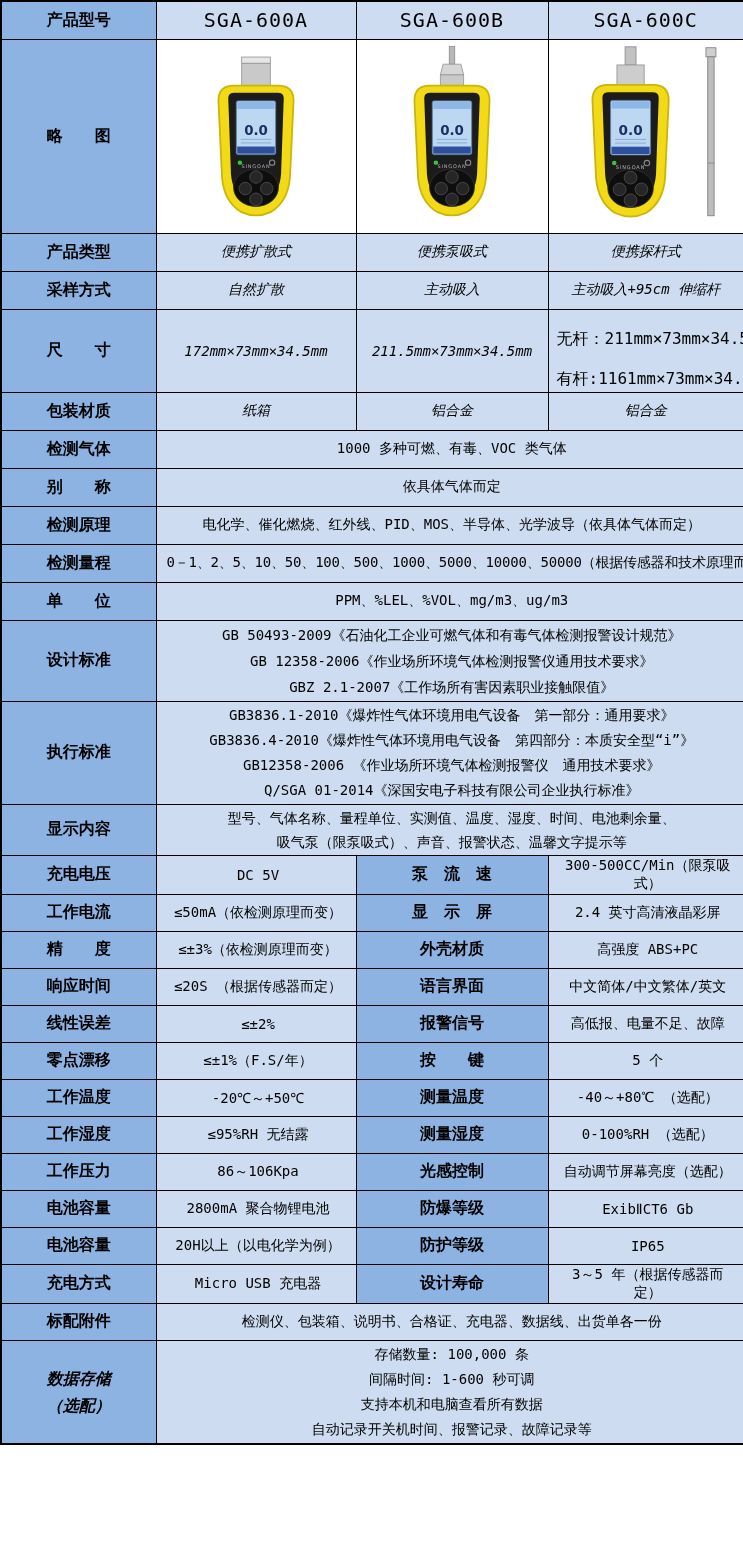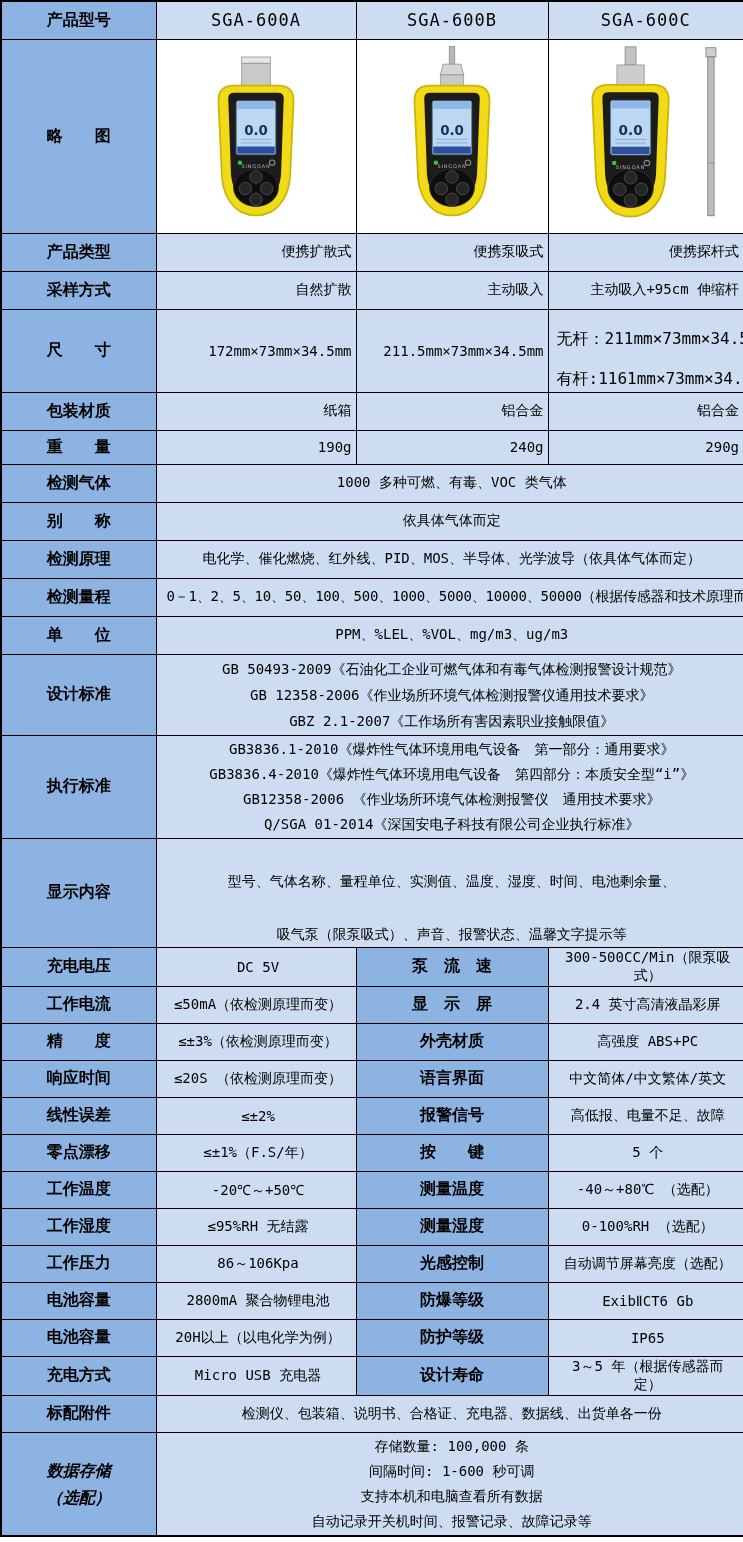--- a/index.html
+++ b/index.html
@@ -23,27 +23,27 @@
     font-family:"Liberation Sans", sans-serif;
     font-weight:bold;
     font-size:16px;
     text-align:center;
   }
   td.val{
     background:#CDDCF0;
     font-family:"DejaVu Sans Mono","Liberation Mono", monospace;
     font-size:14px;
   }
-  td.model{text-align:center;font-size:17px;letter-spacing:1px;}
-  .c{text-align:right;}
+  td.model{text-align:center;font-size:20px;letter-spacing:1px;}
+  .c{text-align:center;font-style:italic;}
   .l{text-align:center;padding-left:10px !important;padding-right:6px !important;}
   td.img-cell{background:#fff;text-align:center;vertical-align:middle;padding:2px 0;}
   .std-line{line-height:26px;white-space:nowrap;}
   .exec-line{line-height:25px;white-space:nowrap;}
-  .disp-line{line-height:24px;white-space:nowrap;margin-top:29px;}
+  .disp-line{line-height:24px;white-space:nowrap;}
   .stor-line{line-height:25px;white-space:nowrap;}
   .size-c{font-size:16px;line-height:24px;white-space:nowrap;text-align:left;padding-left:4px;margin-top:16px;}
   .size-ab{font-size:13px;}
   .lbl2line{line-height:27px;font-style:italic;}
   .rangecell{font-size:13px;letter-spacing:-0.2px;white-space:nowrap;}
   svg.device{display:inline-block;}
 </style>
 </head>
 <body>
 
@@ -142,26 +142,20 @@
     </td>
   </tr>
 
   <tr style="height:38px">
     <td class="lbl">包装材质</td>
     <td class="val c">纸箱</td>
     <td class="val c">铝合金</td>
     <td class="val c">铝合金</td>
   </tr>
 
-  <tr style="height:34px">
-    <td class="lbl">重　　量</td>
-    <td class="val c">190g</td>
-    <td class="val c">240g</td>
-    <td class="val c">290g</td>
-  </tr>
 
   <tr style="height:38px">
     <td class="lbl">检测气体</td>
     <td class="val l" colspan="3">1000 多种可燃、有毒、VOC 类气体</td>
   </tr>
   <tr style="height:38px">
     <td class="lbl">别　　称</td>
     <td class="val l" colspan="3">依具体气体而定</td>
   </tr>
   <tr style="height:38px">
@@ -217,21 +211,21 @@
     <td class="val l">2.4 英寸高清液晶彩屏</td>
   </tr>
   <tr style="height:37px">
     <td class="lbl">精　　度</td>
     <td class="val l">≤±3%（依检测原理而变）</td>
     <td class="lbl">外壳材质</td>
     <td class="val l">高强度 ABS+PC</td>
   </tr>
   <tr style="height:37px">
     <td class="lbl">响应时间</td>
-    <td class="val l">≤20S （依检测原理而变）</td>
+    <td class="val l">≤20S （根据传感器而定）</td>
     <td class="lbl">语言界面</td>
     <td class="val l">中文简体/中文繁体/英文</td>
   </tr>
   <tr style="height:37px">
     <td class="lbl">线性误差</td>
     <td class="val l">≤±2%</td>
     <td class="lbl">报警信号</td>
     <td class="val l">高低报、电量不足、故障</td>
   </tr>
   <tr style="height:37px">

